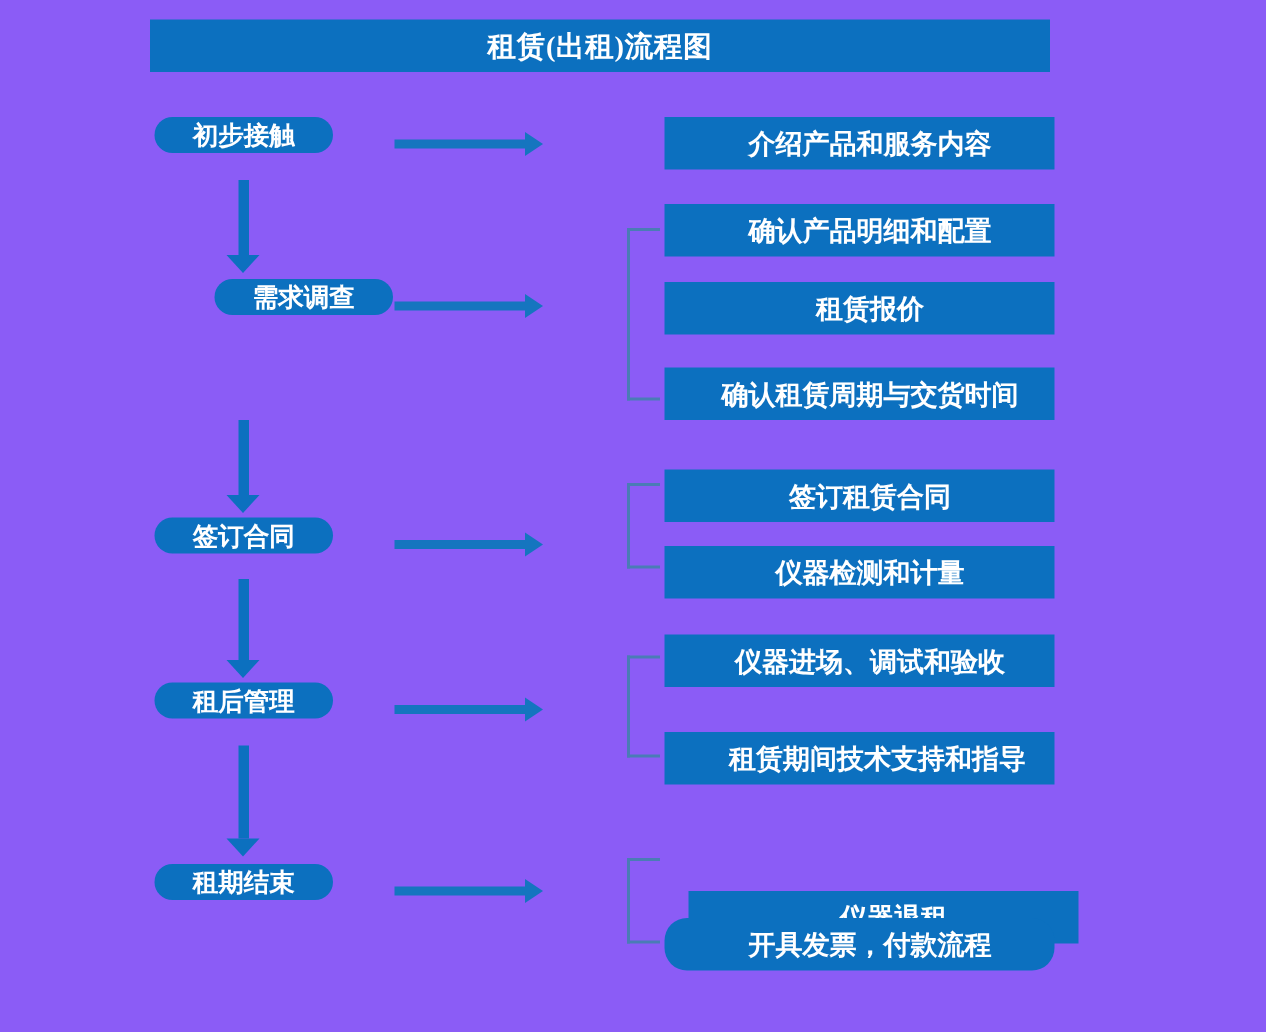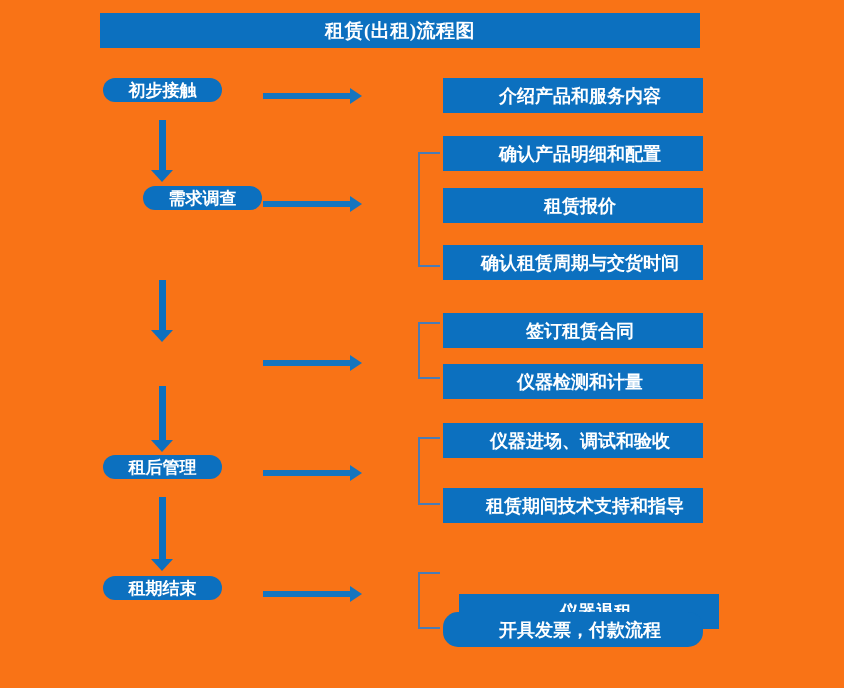--- a/index.html
+++ b/index.html
@@ -8,21 +8,21 @@
     padding: 0;
     background: #ffffff;
   }
   body {
     font-family: "Liberation Serif", "DejaVu Serif", serif;
   }
   #canvas {
     position: relative;
     width: 844px;
     height: 688px;
-    background: #f97316;
+    background: #8b5cf6;
     overflow: hidden;
   }
 
   
   .title-bar {
     position: absolute;
     left: 100px;
     top: 13px;
     width: 600px;
     height: 35px;
@@ -126,20 +126,23 @@
   <div class="title-bar">
     <span>租赁(出租)流程图</span>
   </div>
 
   <div class="box stage" style="top:78px;">
     <span>初步接触</span>
   </div>
   <div class="box stage" style="top:186px;margin-left:40px;">
     <span>需求调查</span>
   </div>
+  <div class="box stage" style="top:345px;">
+    <span>签订合同</span>
+  </div>
   <div class="box stage" style="top:455px;">
     <span>租后管理</span>
   </div>
   <div class="box stage" style="top:576px;">
     <span>租期结束</span>
   </div>
 
   <div class="v-arrow" style="left:151px; top:120px; height:62px;">
     <div class="shaft" style="height:50px;"></div>
     <div class="head" style="top:50px;"></div>

